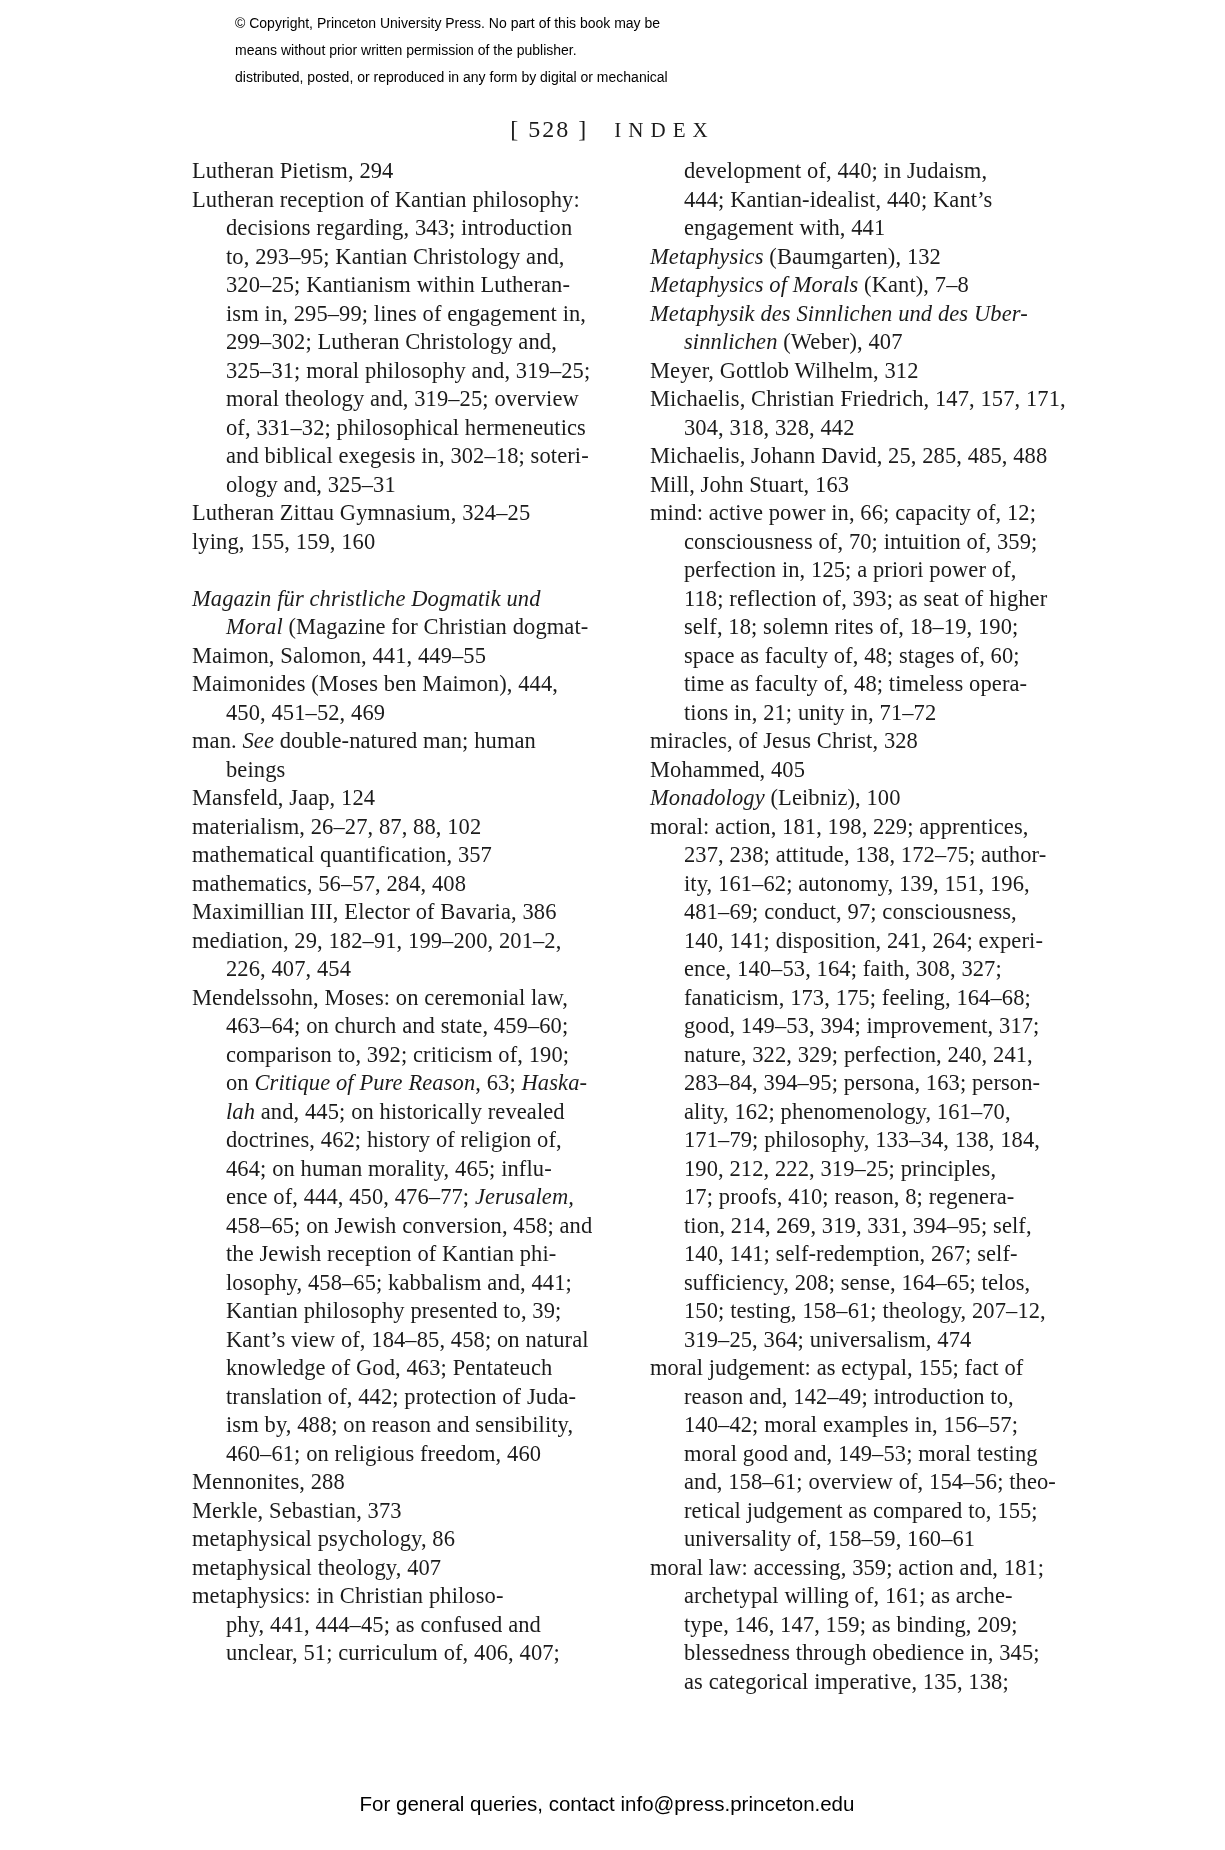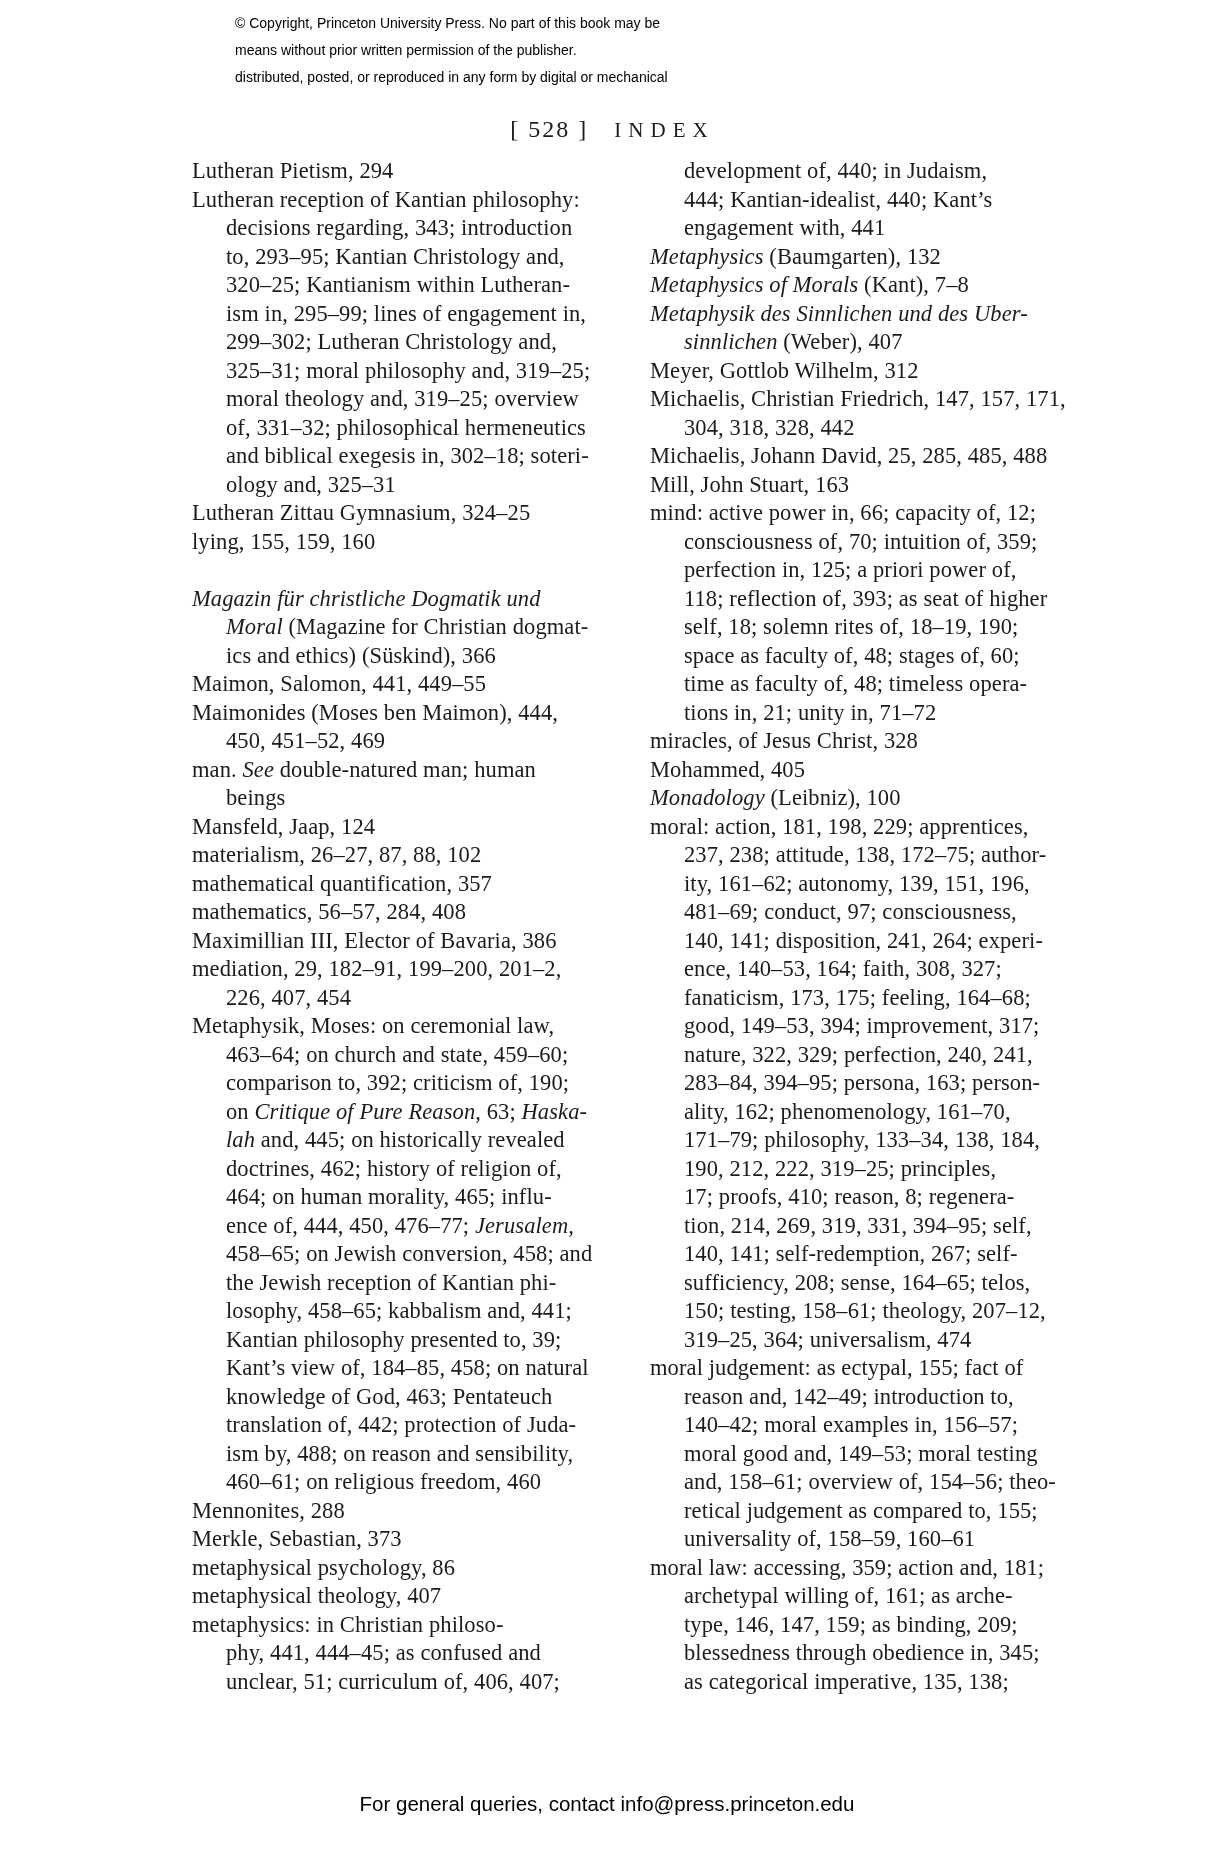--- a/index.html
+++ b/index.html
@@ -103,21 +103,20 @@
     <div class="entry">
       <div class="line"><span>Lutheran Zittau Gymnasium, 324–25</span></div>
     </div>
     <div class="entry">
       <div class="line"><span>lying, 155, 159, 160</span></div>
     </div>
     <div class="entry">
       <div class="gap"></div>
       <div class="line"><span class="it">Magazin für christliche Dogmatik und</span></div>
       <div class="line cont"><span class="it">Moral</span><span> (Magazine for Christian dogmat-</span></div>
-      <div class="line cont"><span>ics and ethics) (Süskind), 366</span></div>
     </div>
     <div class="entry">
       <div class="line"><span>Maimon, Salomon, 441, 449–55</span></div>
     </div>
     <div class="entry">
       <div class="line"><span>Maimonides (Moses ben Maimon), 444,</span></div>
       <div class="line cont"><span>450, 451–52, 469</span></div>
     </div>
     <div class="entry">
       <div class="line"><span>man. </span><span class="it">See</span><span> double-natured man; human</span></div>
@@ -136,21 +135,21 @@
       <div class="line"><span>mathematics, 56–57, 284, 408</span></div>
     </div>
     <div class="entry">
       <div class="line"><span>Maximillian III, Elector of Bavaria, 386</span></div>
     </div>
     <div class="entry">
       <div class="line"><span>mediation, 29, 182–91, 199–200, 201–2,</span></div>
       <div class="line cont"><span>226, 407, 454</span></div>
     </div>
     <div class="entry">
-      <div class="line"><span>Metaphysik, Moses: on ceremonial law,</span></div>
+      <div class="line"><span>Mendelssohn, Moses: on ceremonial law,</span></div>
       <div class="line cont"><span>463–64; on church and state, 459–60;</span></div>
       <div class="line cont"><span>comparison to, 392; criticism of, 190;</span></div>
       <div class="line cont"><span>on </span><span class="it">Critique of Pure Reason</span><span>, 63; </span><span class="it">Haska-</span></div>
       <div class="line cont"><span class="it">lah</span><span> and, 445; on historically revealed</span></div>
       <div class="line cont"><span>doctrines, 462; history of religion of,</span></div>
       <div class="line cont"><span>464; on human morality, 465; influ-</span></div>
       <div class="line cont"><span>ence of, 444, 450, 476–77; </span><span class="it">Jerusalem,</span></div>
       <div class="line cont"><span>458–65; on Jewish conversion, 458; and</span></div>
       <div class="line cont"><span>the Jewish reception of Kantian phi-</span></div>
       <div class="line cont"><span>losophy, 458–65; kabbalism and, 441;</span></div>

